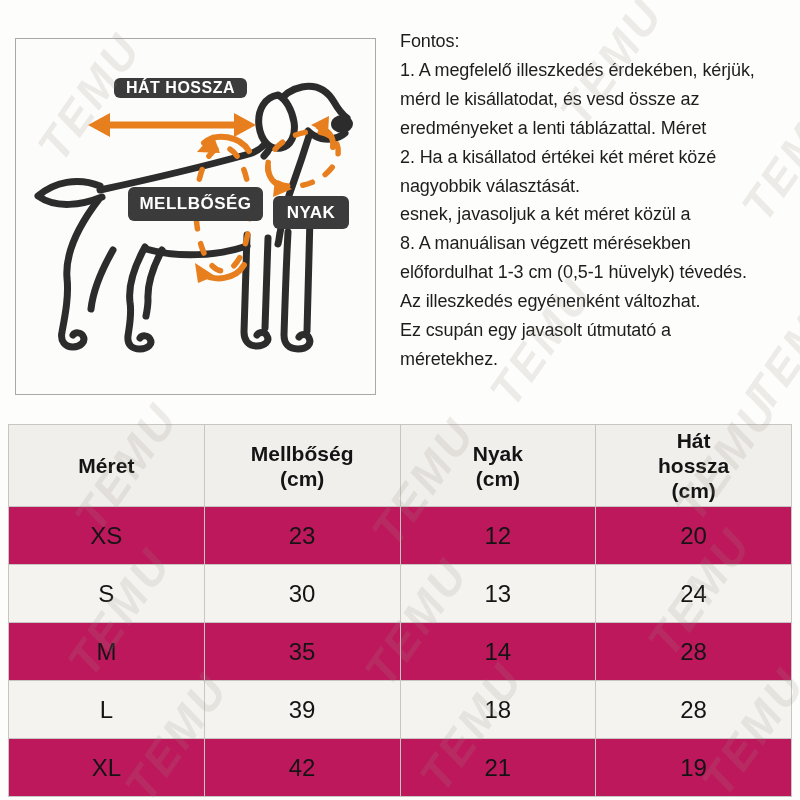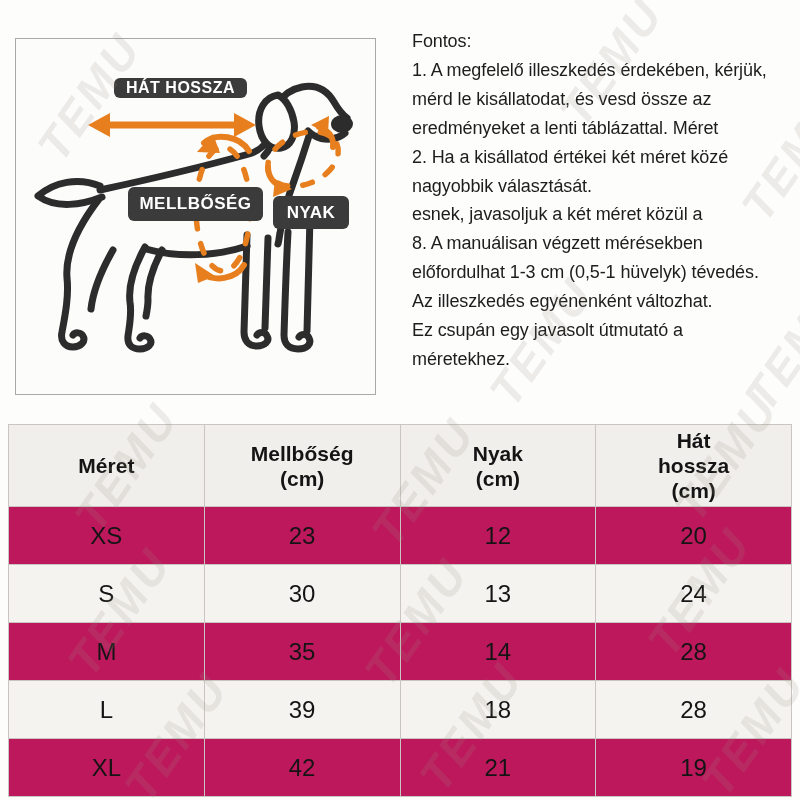--- a/index.html
+++ b/index.html
@@ -19,21 +19,21 @@
     display:flex; align-items:center; justify-content:center;
   }
   .lbl-back  { left:98px;  top:39px;  width:133px; height:20px; font-size:16px; }
   .lbl-chest { left:112px; top:148px; width:135px; height:34px; font-size:17px; }
   .lbl-neck  { left:257px; top:157px; width:76px;  height:33px; font-size:17px; }
   
   .notes {
     position:absolute; left:400px; top:27px; width:400px;
     font-size:18px; line-height:28.9px; color:#1d1d1d; letter-spacing:-0.1px;
   }
-  .note-line { white-space:nowrap;margin-left:12px; }
+  .note-line { white-space:nowrap; }
   
   .size-table {
     position:absolute; left:8px; top:424px; width:784px;
     border-collapse:collapse; table-layout:fixed;
   }
   .size-table th, .size-table td {
     border:1px solid #c9c6c2; text-align:center; vertical-align:middle;
     color:#141414; padding:0;
   }
   .size-table thead th {

